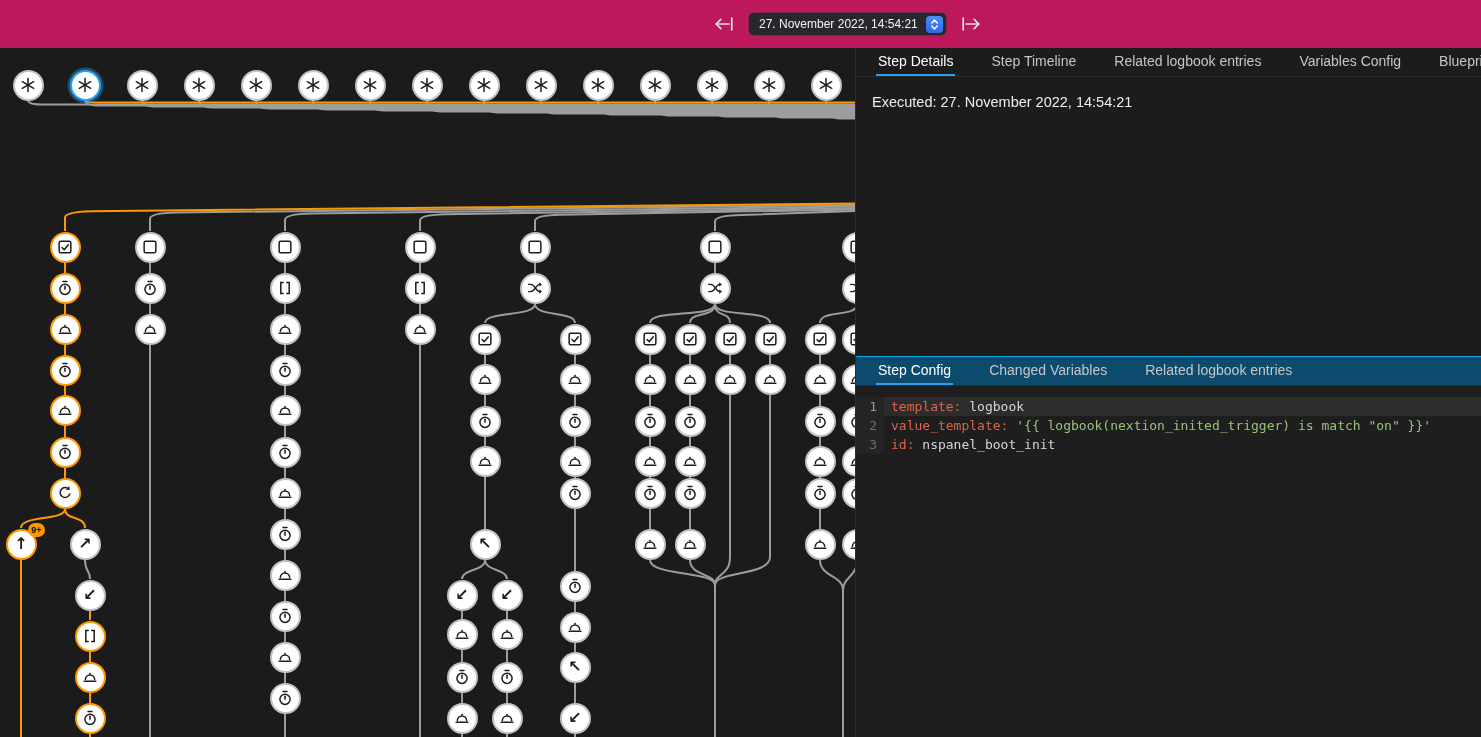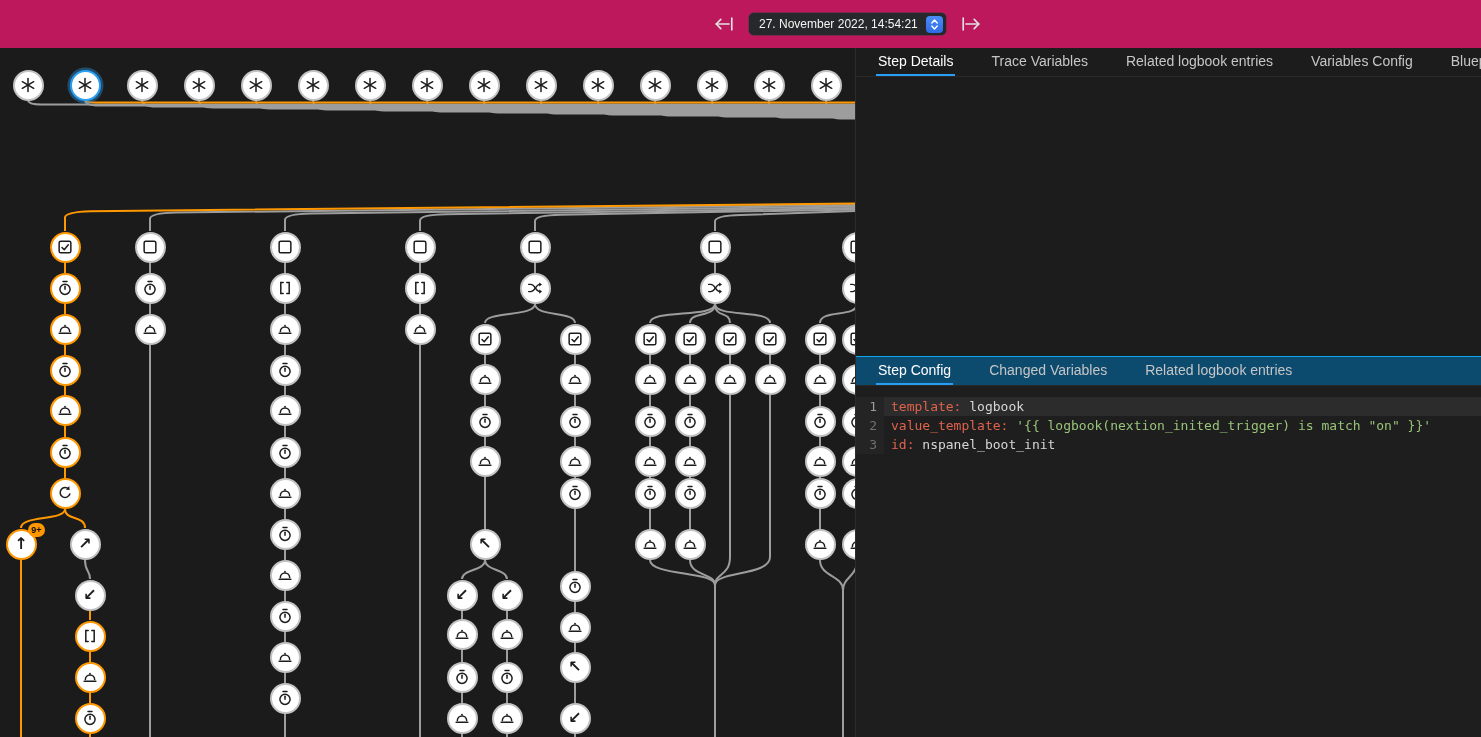--- a/index.html
+++ b/index.html
@@ -1256,25 +1256,26 @@
                 </g>
               </svg>
             </span>
           </div>
         </div>
     </div>
 
     <aside class="panel">
       <nav class="tabbar">
         <div class="tab active">Step Details</div>
-        <div class="tab">Trace Variables</div>
+        <div class="tab">Step Timeline</div>
         <div class="tab">Related logbook entries</div>
         <div class="tab">Variables Config</div>
         <div class="tab">Blueprint Config</div>
       </nav>
+      <div class="executed">Executed: 27. November 2022, 14:54:21</div>
 
       <section class="config-section">
         <nav class="tabbar">
           <div class="tab active">Step Config</div>
           <div class="tab">Changed Variables</div>
           <div class="tab">Related logbook entries</div>
         </nav>
         <div class="code">
           <div class="cline active">
             <span class="ln">1</span>

